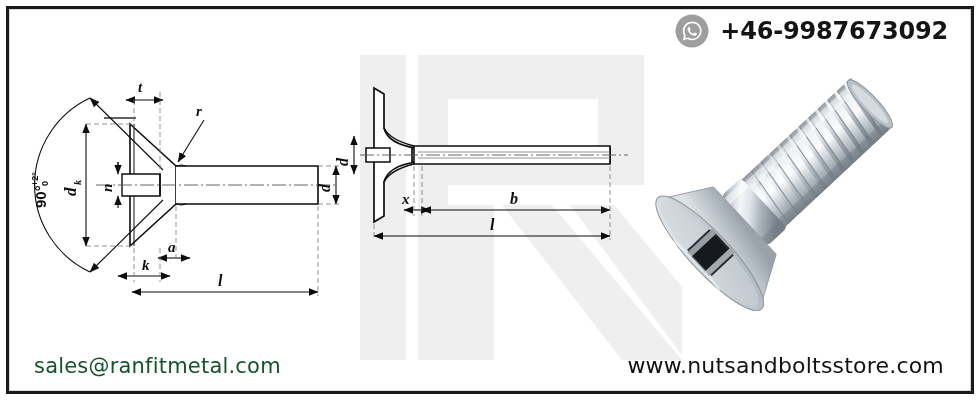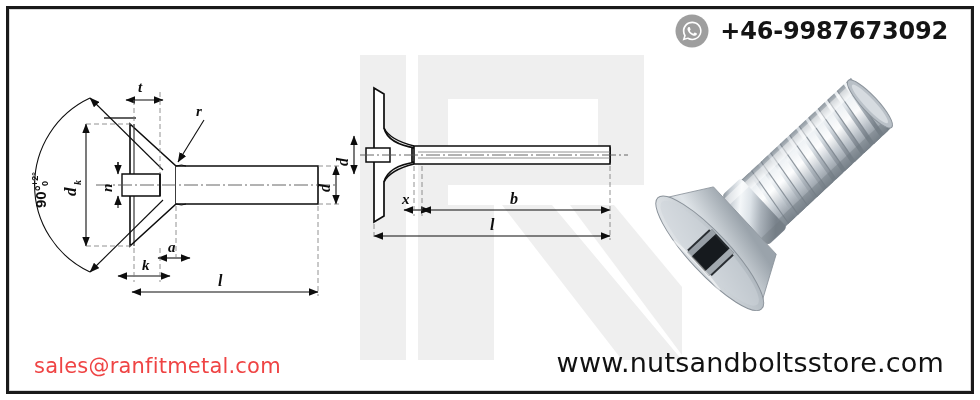--- a/index.html
+++ b/index.html
@@ -75,31 +75,31 @@
     white-space: nowrap;
   }
 
   
   .footer-email {
     position: absolute;
     left: 34px;
     bottom: 22px;
     font-family: "DejaVu Sans", sans-serif;
     font-size: 21px;
-    color: #ef4444;
+    color: #14532d;
     letter-spacing: 0.2px;
     white-space: nowrap;
     z-index: 4;
   }
   .footer-site {
     position: absolute;
     right: 36px;
     bottom: 22px;
     font-family: "DejaVu Sans", sans-serif;
-    font-size: 27px;
+    font-size: 22px;
     color: #121212;
     letter-spacing: 0.2px;
     white-space: nowrap;
     z-index: 4;
   }
 
   
   .drawing {
     position: absolute;
     z-index: 2;

